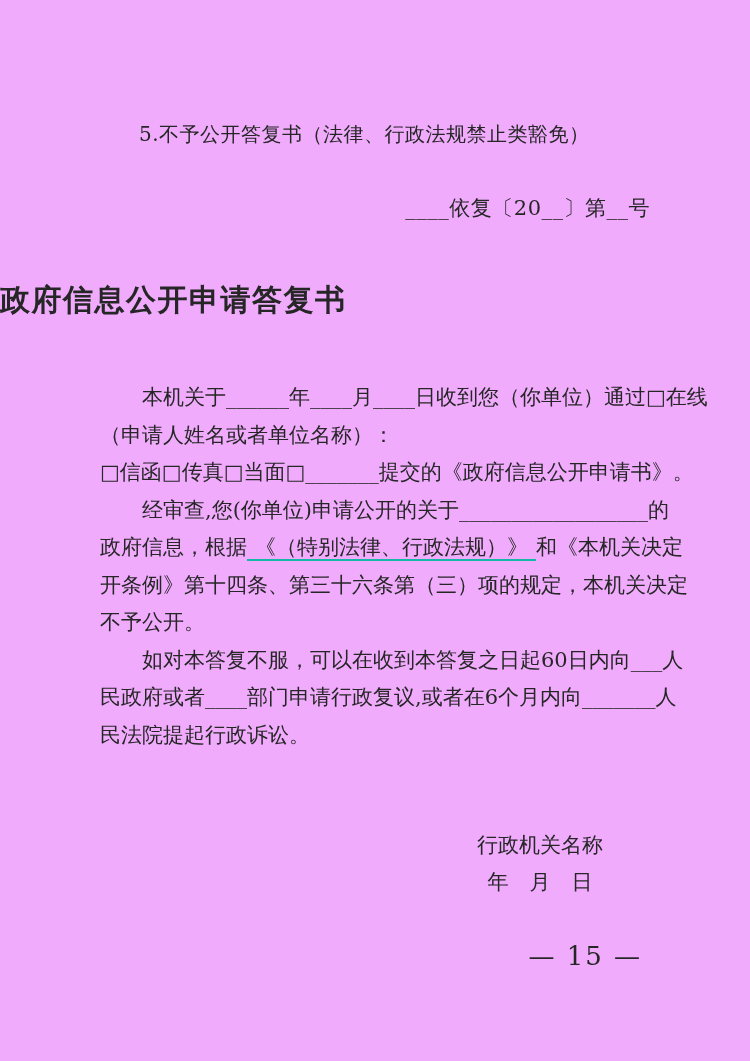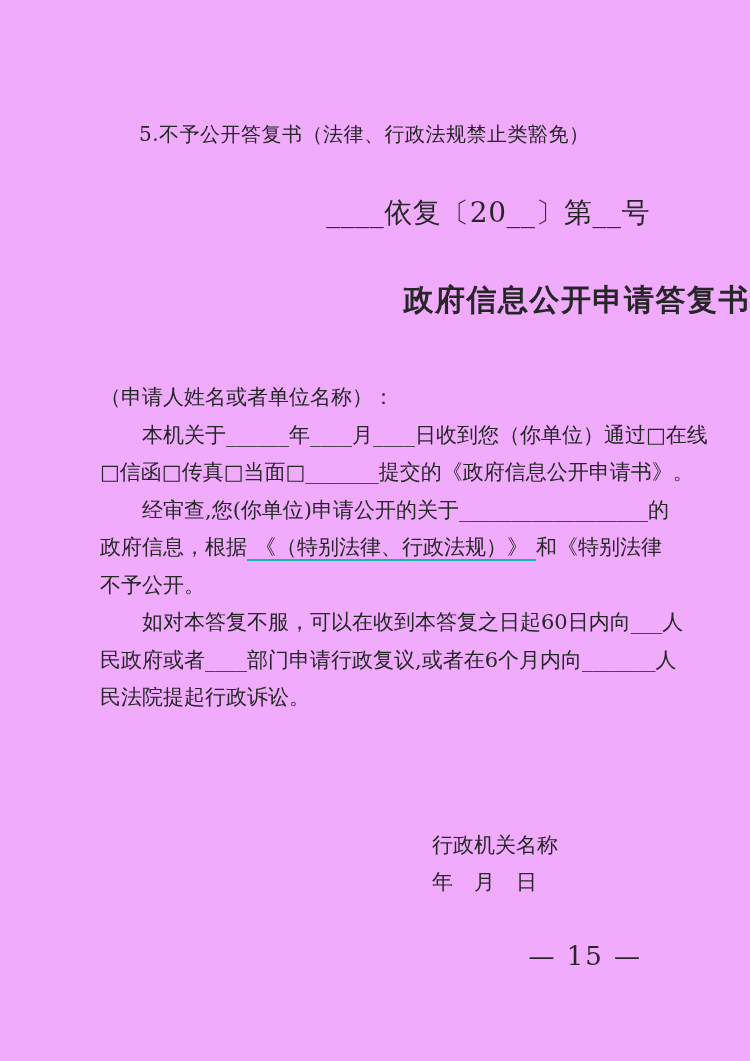--- a/index.html
+++ b/index.html
@@ -21,31 +21,31 @@
     left: 139px;
     top: 121px;
     font-size: 20px;
     letter-spacing: 0.5px;
     white-space: nowrap;
   }
   .doc-number {
     position: absolute;
     top: 194px;
     right: 100px;
-    font-size: 28px;
+    font-size: 21px;
     letter-spacing: 0.5px;
     white-space: nowrap;
   }
   .doc-title {
     position: absolute;
     top: 280px;
     left: 0;
     width: 100%;
     margin: 0;
-    text-align: right;
+    text-align: left;
     font-size: 30px;
     font-weight: bold;
     letter-spacing: 1.5px;
     white-space: nowrap;
   }
   .body-text {
     position: absolute;
     left: 100px;
     top: 379px;
     width: 556px;
@@ -60,21 +60,21 @@
   }
   .u {
     border-bottom: 2px solid #14b8a6;
     padding: 0 8px;
   }
   .signature {
     position: absolute;
     top: 827px;
     left: 432px;
     width: 216px;
-    text-align: left;
+    text-align: center;
     font-size: 21px;
     line-height: 37px;
     white-space: nowrap;
   }
   .page-number {
     position: absolute;
     top: 941px;
     right: 108px;
     font-size: 26px;
     letter-spacing: 2px;
@@ -86,27 +86,28 @@
 
 <div class="page">
 
   <div class="section-heading">5.不予公开答复书（法律、行政法规禁止类豁免）</div>
 
   <div class="doc-number">____依复〔20__〕第__号</div>
 
   <h1 class="doc-title">政府信息公开申请答复书</h1>
 
   <div class="body-text">
+    <div class="line indent">本机关于______年____月____日收到您（你单位）通过□在线</div>
+
     <div class="line">（申请人姓名或者单位名称）：</div>
-
-    <div class="line indent">本机关于______年____月____日收到您（你单位）通过□在线</div>
     <div class="line">□信函□传真□当面□_______提交的《政府信息公开申请书》。</div>
 
     <div class="line indent">经审查,您(你单位)申请公开的关于__________________的</div>
-    <div class="line"><span>政府信息，根据</span><span class="u">《（特别法律、行政法规）》</span><span>和《特别法律</span></div>
+    <div class="line"><span>政府信息，根据</span><span class="u">《（特别法律、行政法规）》</span><span>和《本机关决定</span></div>
+    <div class="line">开条例》第十四条、第三十六条第（三）项的规定，本机关决定</div>
     <div class="line">不予公开。</div>
 
     <div class="line indent">如对本答复不服，可以在收到本答复之日起60日内向___人</div>
     <div class="line">民政府或者____部门申请行政复议,或者在6个月内向_______人</div>
     <div class="line">民法院提起行政诉讼。</div>
   </div>
 
   <div class="signature">
     <div class="sig-line">行政机关名称</div>
     <div class="sig-line">年　月　日</div>

